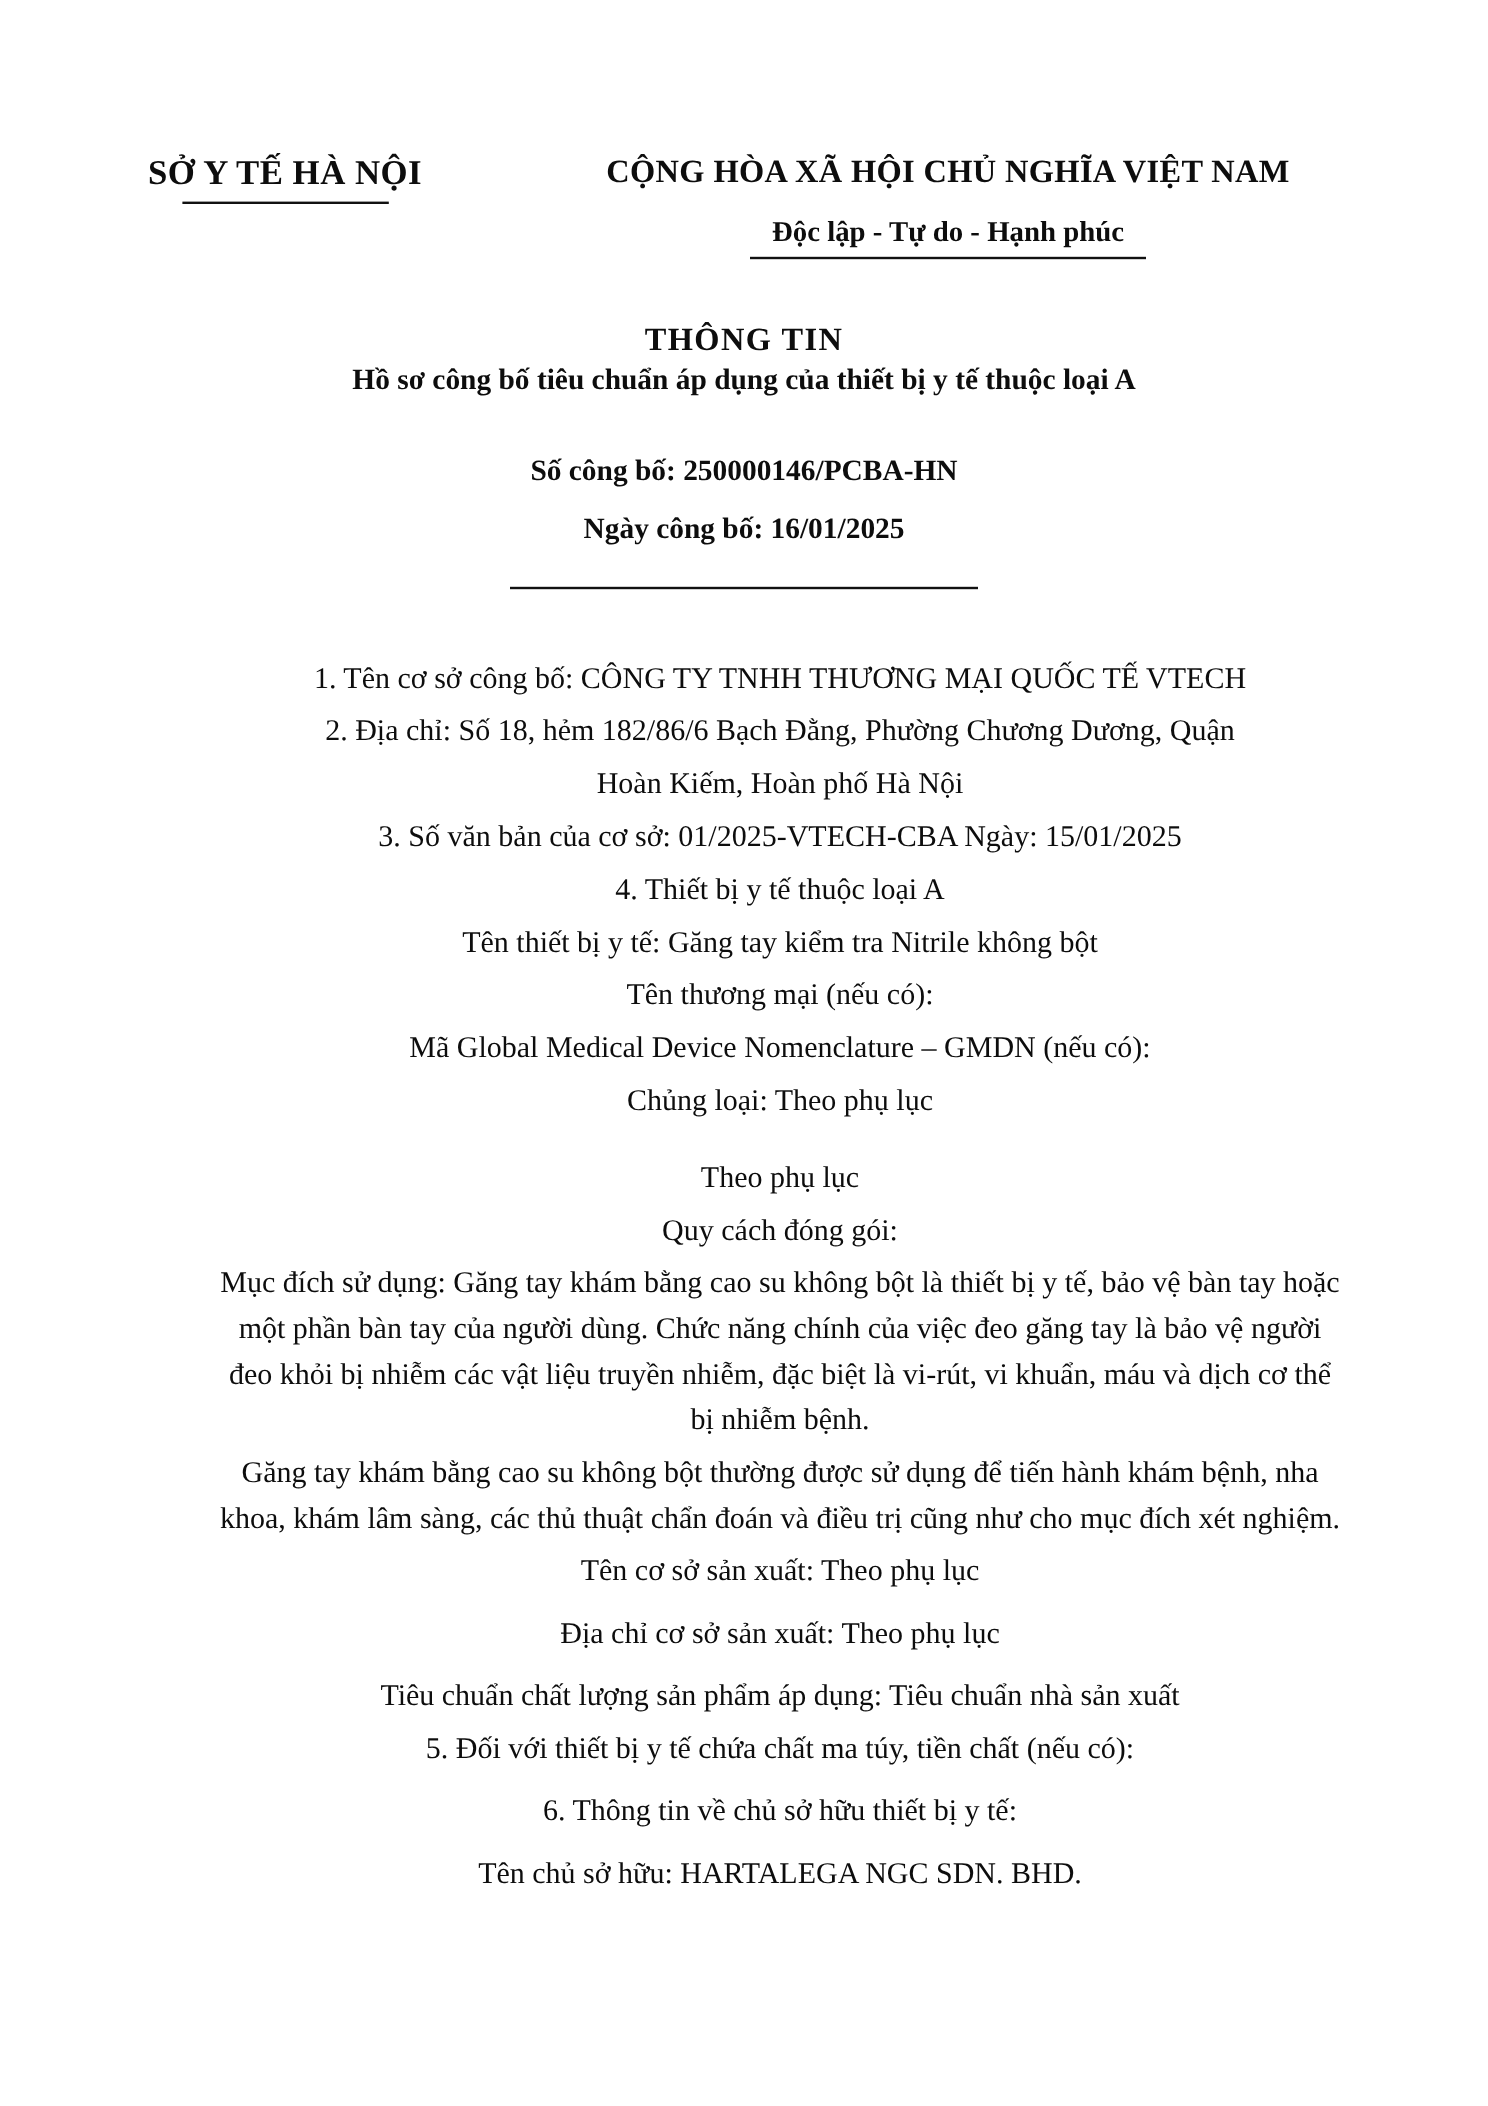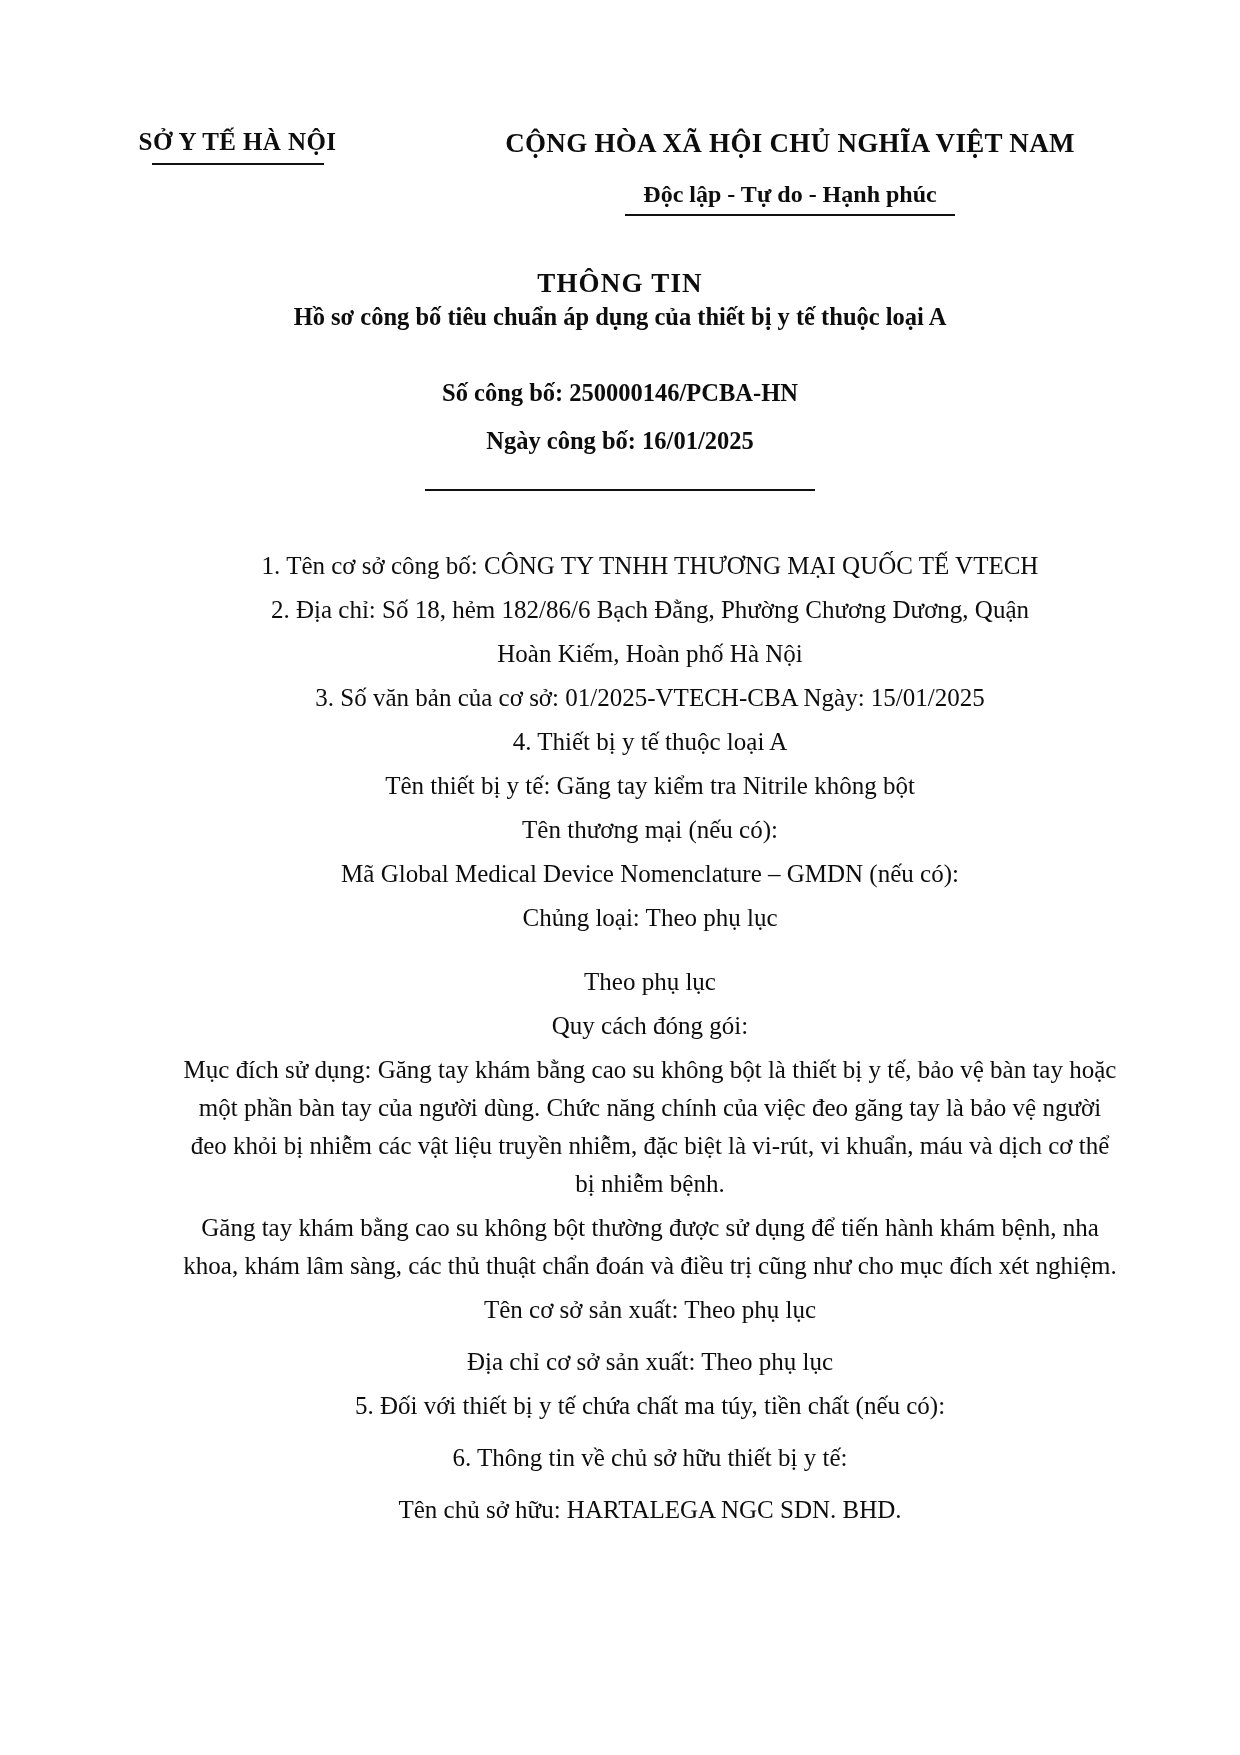--- a/index.html
+++ b/index.html
@@ -37,21 +37,21 @@
     box-sizing: border-box;
   }
   .header-right {
     flex: 1;
     text-align: center;
     padding-right: 80px;
     box-sizing: border-box;
   }
   .org-name {
     font-weight: bold;
-    font-size: 25px;
+    font-size: 29px;
     letter-spacing: 0.4px;
     white-space: nowrap;
   }
   .rule-short {
     width: 172px;
     height: 2px;
     background: #111;
     margin: 7px auto 0 auto;
   }
   .nation-line {
@@ -162,18 +162,19 @@
     <div class="line">Tên thương mại (nếu có):</div>
     <div class="line">Mã Global Medical Device Nomenclature – GMDN (nếu có):</div>
     <div class="line">Chủng loại: Theo phụ lục</div>
     <div class="gap"></div>
     <div class="line">Theo phụ lục</div>
     <div class="line">Quy cách đóng gói:</div>
     <div class="para">Mục đích sử dụng: Găng tay khám bằng cao su không bột là thiết bị y tế, bảo vệ bàn tay hoặc một phần bàn tay của người dùng. Chức năng chính của việc đeo găng tay là bảo vệ người đeo khỏi bị nhiễm các vật liệu truyền nhiễm, đặc biệt là vi-rút, vi khuẩn, máu và dịch cơ thể bị nhiễm bệnh.</div>
     <div class="para">Găng tay khám bằng cao su không bột thường được sử dụng để tiến hành khám bệnh, nha khoa, khám lâm sàng, các thủ thuật chẩn đoán và điều trị cũng như cho mục đích xét nghiệm.</div>
     <div class="line">Tên cơ sở sản xuất: Theo phụ lục</div>
     <div class="line spaced">Địa chỉ cơ sở sản xuất: Theo phụ lục</div>
+    <div class="line spaced">Tiêu chuẩn chất lượng sản phẩm áp dụng: Tiêu chuẩn nhà sản xuất</div>
     <div class="line">5. Đối với thiết bị y tế chứa chất ma túy, tiền chất (nếu có):</div>
     <div class="line spaced">6. Thông tin về chủ sở hữu thiết bị y tế:</div>
     <div class="line spaced">Tên chủ sở hữu: HARTALEGA NGC SDN. BHD.</div>
   </div>
 
 </div>
 
 </body></html>

